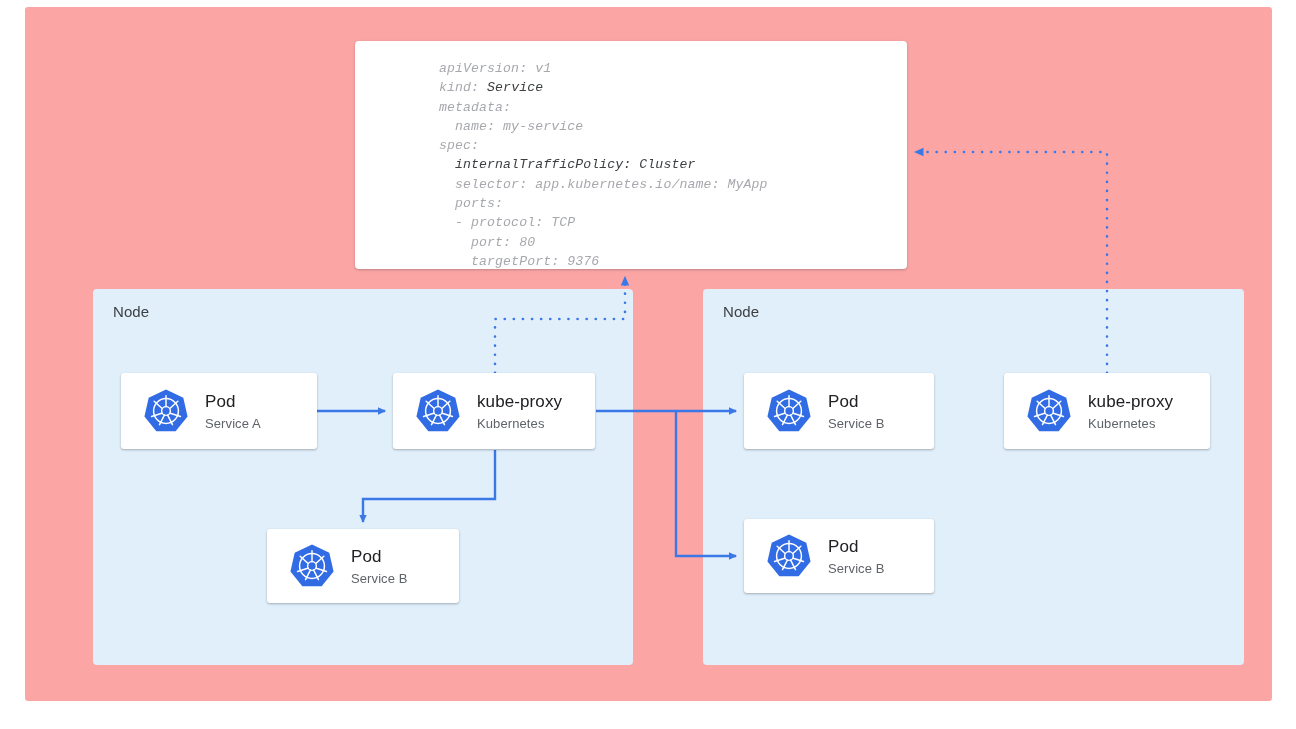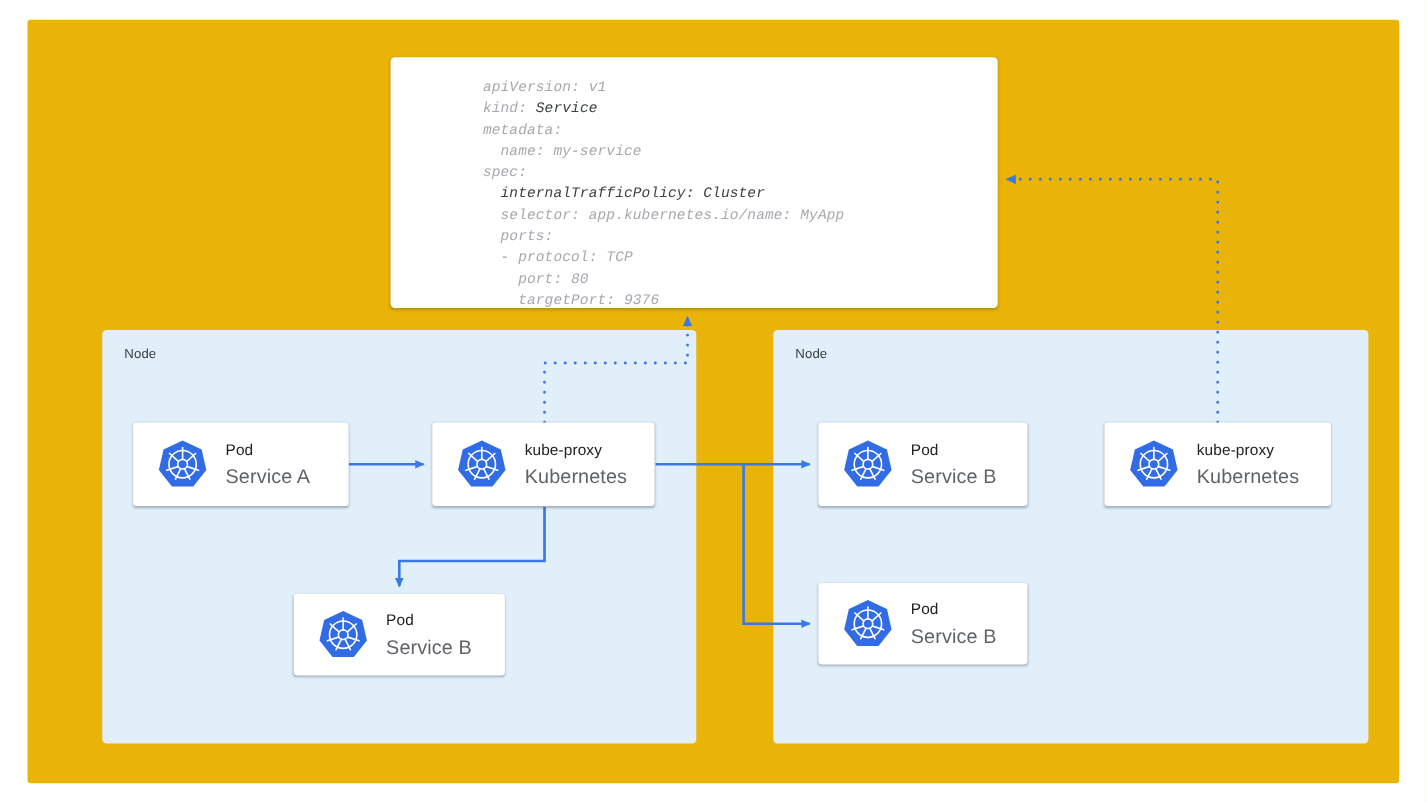--- a/index.html
+++ b/index.html
@@ -13,24 +13,24 @@
     height: 729px;
     background: #ffffff;
     overflow: hidden;
     font-family: "Liberation Sans", sans-serif;
   }
 
   
   #canvas-panel {
     position: absolute;
     left: 25px;
-    top: 18px;
+    top: 7px;
     width: 1247px;
     height: 694px;
-    background: #eab308;
+    background: #fca5a5;
     border-radius: 3px;
   }
 
   
   #yaml-card {
     position: absolute;
     left: 330px;
     top: 34px;
     width: 552px;
     height: 228px;
@@ -62,21 +62,21 @@
     position: absolute;
     background: #e1effb;
     border-radius: 4px;
   }
   #node-left  { left: 68px;  top: 282px; width: 540px; height: 376px; }
   #node-right { left: 678px; top: 282px; width: 541px; height: 376px; }
   .node-label {
     position: absolute;
     left: 20px;
     top: 14px;
-    font-size: 12px;
+    font-size: 15px;
     color: #3c4043;
     letter-spacing: 0.1px;
   }
 
   
   .entity {
     position: absolute;
     background: #ffffff;
     border-radius: 3px;
     box-shadow: 0 1px 2px rgba(60,64,67,0.28), 0 1px 3px rgba(60,64,67,0.12);
@@ -93,29 +93,29 @@
     height: 46px;
   }
   .entity .etext {
     position: absolute;
     left: 84px;
     top: 50%;
     transform: translateY(-50%);
     line-height: 1.0;
   }
   .entity .etitle {
-    font-size: 14px;
+    font-size: 17px;
     color: #202124;
     letter-spacing: 0.1px;
     white-space: nowrap;
     text-align: center;
   }
   .entity .esub {
     margin-top: 7px;
-    font-size: 18px;
+    font-size: 13px;
     color: #5f6368;
     letter-spacing: 0.1px;
     white-space: nowrap;
   }
 
   #ent-pod-a       { left: 96px;  top: 366px; width: 196px; height: 76px; }
   #ent-kubeproxy-l { left: 368px; top: 366px; width: 202px; height: 76px; }
   #ent-pod-b-left  { left: 242px; top: 522px; width: 192px; height: 74px; }
   #ent-pod-b-r1    { left: 719px; top: 366px; width: 190px; height: 76px; }
   #ent-pod-b-r2    { left: 719px; top: 512px; width: 190px; height: 74px; }

